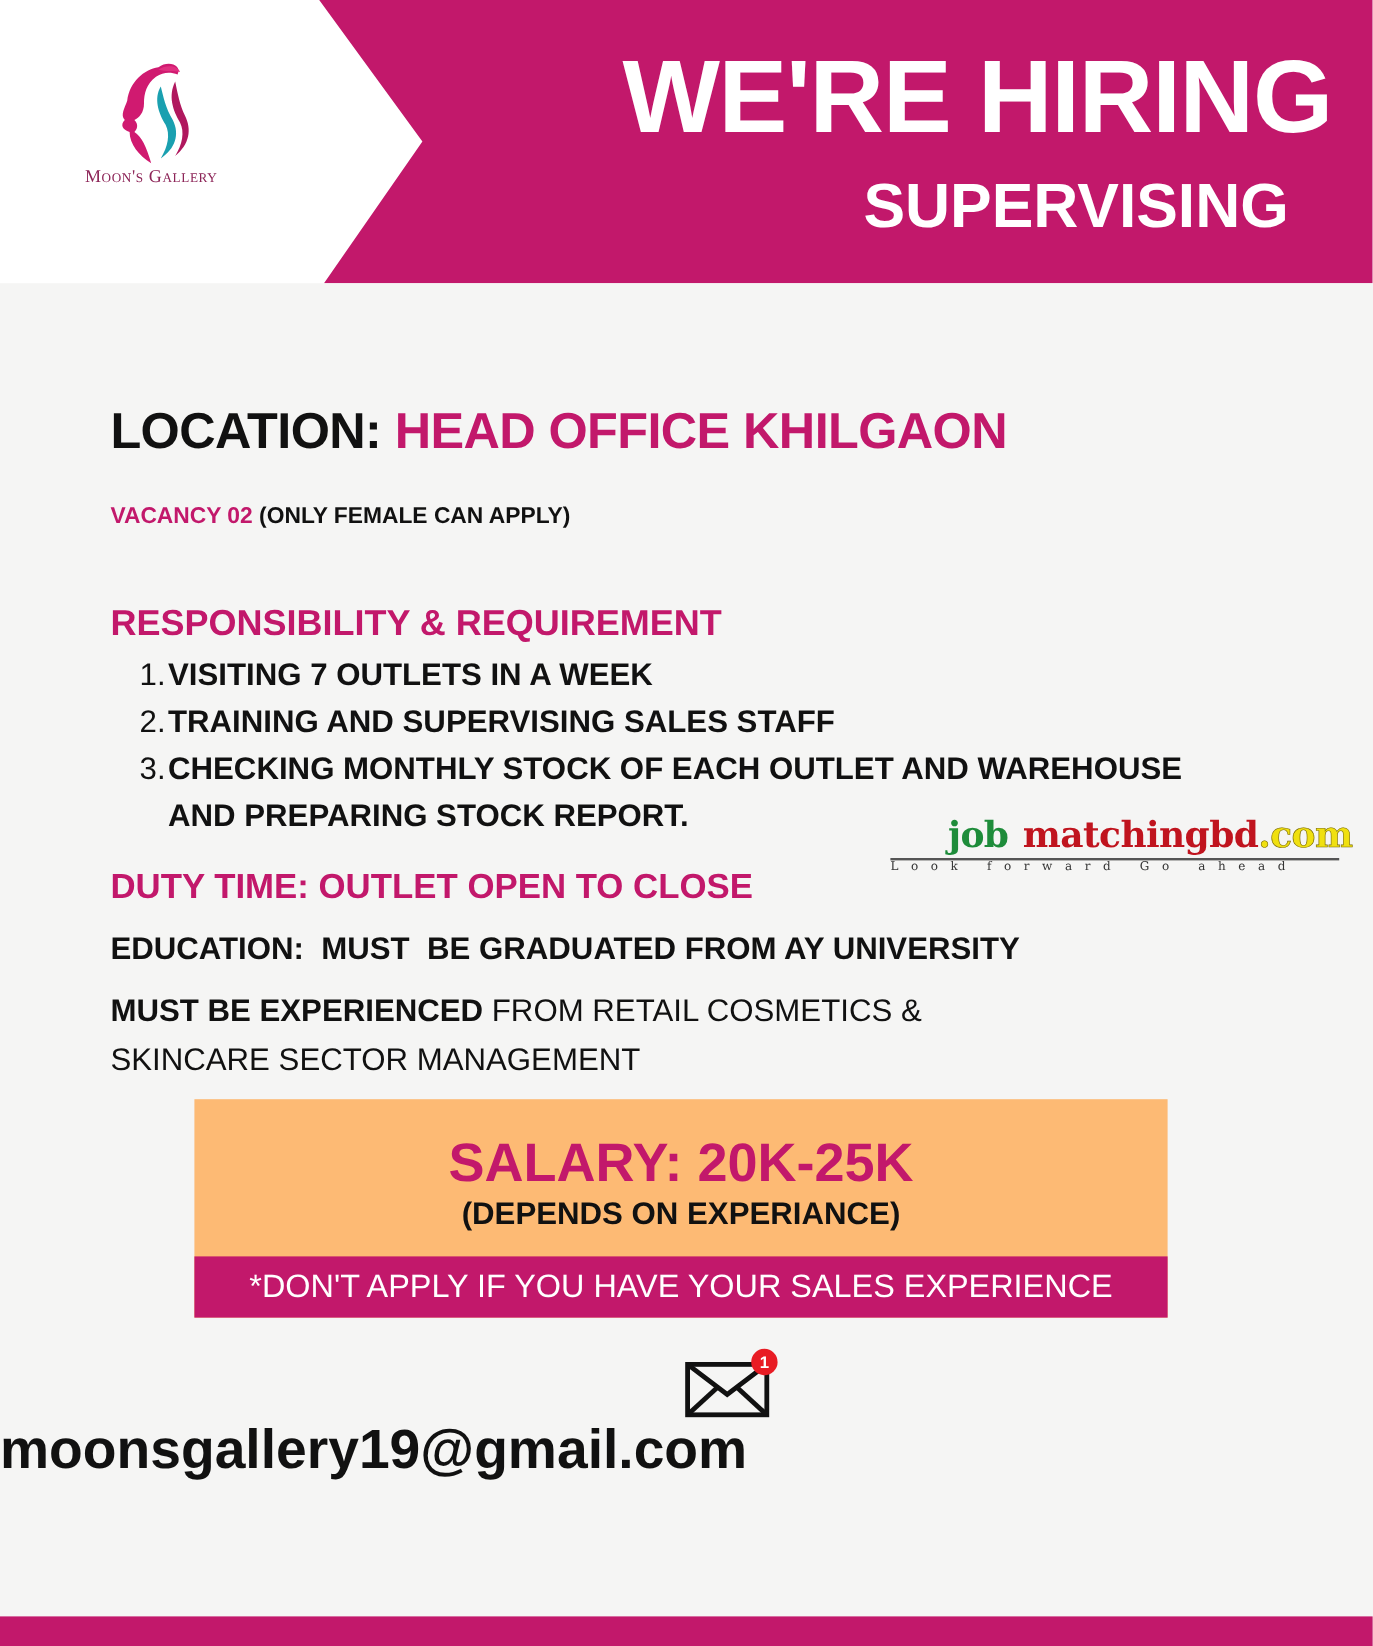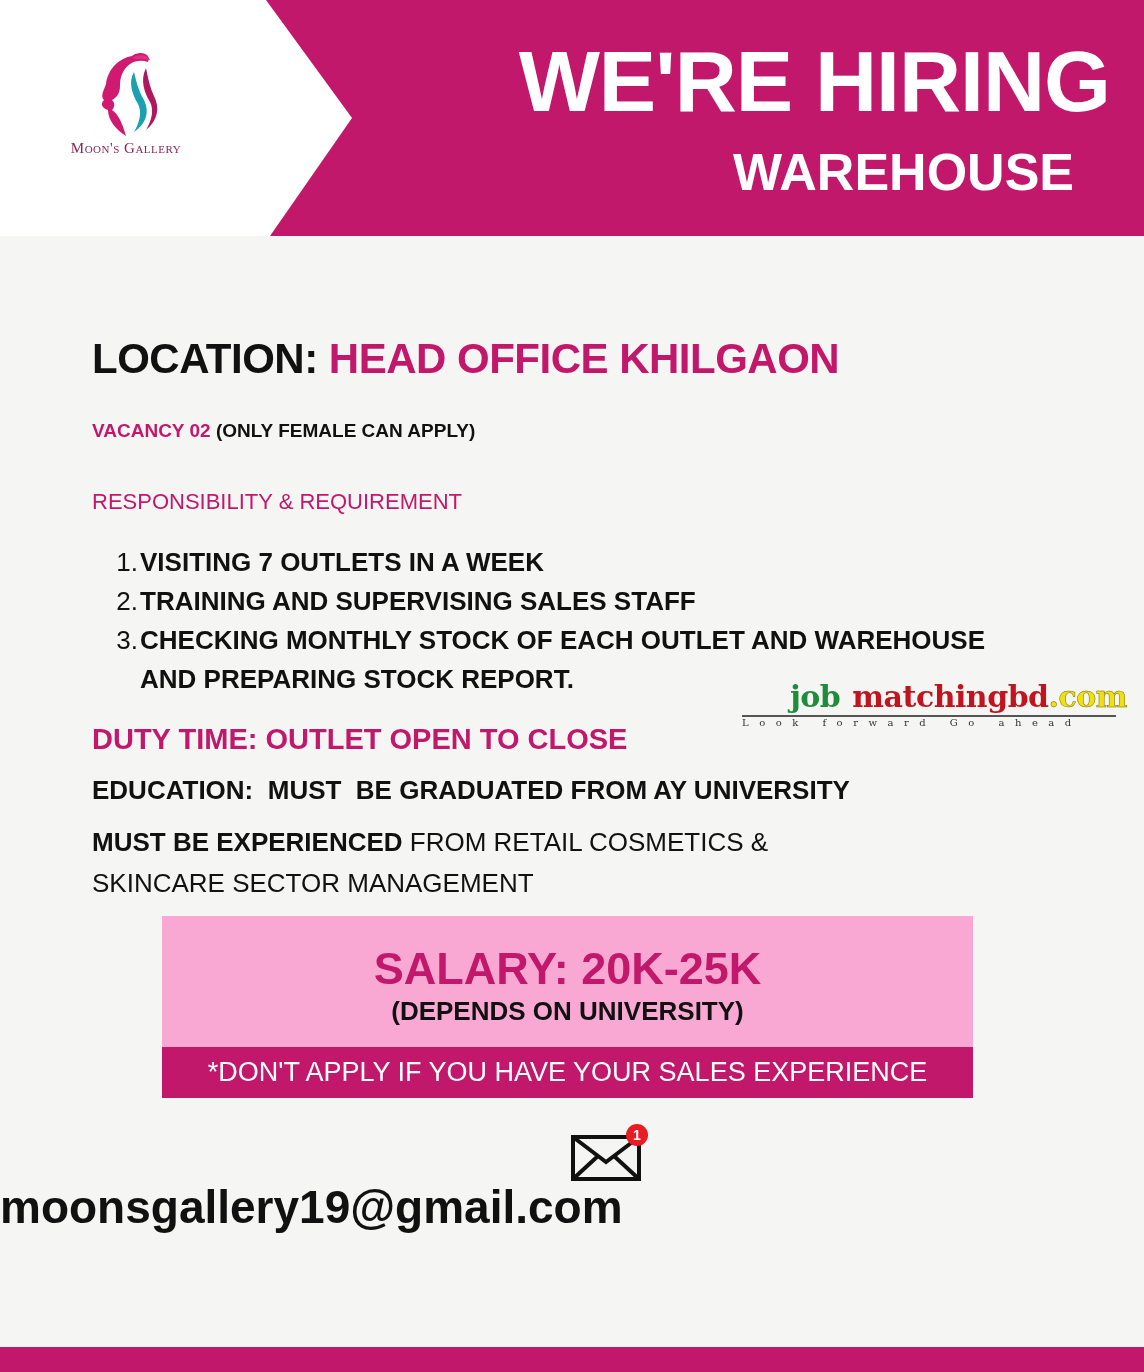--- a/index.html
+++ b/index.html
@@ -33,21 +33,21 @@
   }
   .pink { color: #c2186b; }
   .location {
     position: absolute; left: 92px; top: 335px; font-size: 42px; font-weight: bold;
     white-space: nowrap; letter-spacing: -0.5px;
   }
   .vacancy {
     position: absolute; left: 92px; top: 420px; font-size: 19px; font-weight: bold; white-space: nowrap;
   }
   .resp-heading {
-    position: absolute; left: 92px; top: 489px; font-size: 22px; font-weight: normal; white-space: nowrap;
+    position: absolute; left: 92px; top: 503px; font-size: 30px; font-weight: bold; white-space: nowrap;
   }
   .resp-list {
     position: absolute; left: 110px; top: 543px; font-size: 26px; font-weight: bold;
     list-style: none; line-height: 39px;
   }
   .resp-list li { display: flex; }
   .resp-list .num { width: 30px; font-weight: normal; text-align: right; padding-right: 2px; }
   .watermark {
     position: absolute; left: 742px; top: 680px; width: 374px; height: 50px;
   }
@@ -69,21 +69,21 @@
   .education {
     position: absolute; left: 92px; top: 775px; font-size: 26px; font-weight: bold; white-space: pre;
   }
   .experience {
     position: absolute; left: 92px; top: 822px; font-size: 26px; line-height: 41px; width: 760px;
   }
   .experience b { font-weight: bold; }
   .exp-rest { font-weight: normal; }
   .salary-box {
     position: absolute; left: 162px; top: 916px; width: 811px; height: 182px;
-    background: #f9a8d4;
+    background: #fdba74;
   }
   .salary {
     position: absolute; left: 0; top: 30px; width: 811px; text-align: center;
     font-size: 45px; font-weight: bold; color: #c2186b; line-height: 1;
   }
   .salary-note {
     position: absolute; left: 0; top: 82px; width: 811px; text-align: center;
     font-size: 26px; font-weight: bold; line-height: 1;
   }
   .warning {
@@ -119,21 +119,21 @@
   <div class="logo">
     <svg width="70" height="88" viewBox="0 0 70 88">
       <path d="M40 6 C48 0 60 4 56 12 C50 10 44 10 38 14 C30 20 28 28 28 36 C28 44 24 48 20 50 C24 54 22 58 20 60 C26 64 30 72 34 86 C24 80 16 70 16 60 C10 58 8 54 12 50 C8 46 12 40 14 34 C16 18 28 8 40 6 Z" fill="#d01a70"></path>
       <path d="M42 22 C36 32 40 44 46 54 C50 62 48 72 42 82 C54 74 58 62 52 50 C46 40 44 30 42 22 Z" fill="#1aa0b0"></path>
       <path d="M54 18 C48 30 52 42 58 52 C62 60 60 70 54 80 C66 70 68 58 62 46 C58 38 56 28 54 18 Z" fill="#b0185e"></path>
       <path d="M40 8 C46 4 56 4 58 10 C52 9 46 10 40 8 Z" fill="#e03080"></path>
     </svg>
     <div class="logo-text">Moon's Gallery</div>
   </div>
   <div class="title-main">WE'RE HIRING</div>
-  <div class="title-sub">WAREHOUSE</div>
+  <div class="title-sub">SUPERVISING</div>
 </div>
 
 <div class="location">
   <span>LOCATION:</span>
   <span class="pink">HEAD OFFICE KHILGAON</span>
 </div>
 
 <div class="vacancy">
   <span class="pink">VACANCY 02</span>
   <span>(ONLY FEMALE CAN APPLY)</span>
@@ -171,21 +171,21 @@
 <div class="duty pink">DUTY TIME: OUTLET OPEN TO CLOSE</div>
 
 <div class="education">EDUCATION:  MUST  BE GRADUATED FROM AY UNIVERSITY</div>
 
 <div class="experience">
   <b>MUST BE EXPERIENCED</b><span class="exp-rest"> FROM RETAIL COSMETICS &amp; SKINCARE  SECTOR MANAGEMENT</span>
 </div>
 
 <div class="salary-box">
   <div class="salary">SALARY: 20K-25K</div>
-  <div class="salary-note">(DEPENDS ON UNIVERSITY)</div>
+  <div class="salary-note">(DEPENDS ON EXPERIANCE)</div>
   <div class="warning">*DON'T APPLY IF YOU HAVE YOUR SALES EXPERIENCE</div>
 </div>
 
 <div class="send">
   <span class="send-inner">
     <span class="mail-icon">
       <svg width="74" height="48" viewBox="0 0 74 48">
         <rect x="3" y="3" width="66" height="42" fill="none" stroke="#111" stroke-width="4"></rect>
         <polyline points="3,3 36,28 69,3" fill="none" stroke="#111" stroke-width="4"></polyline>
         <line x1="3" y1="45" x2="28" y2="22" stroke="#111" stroke-width="4"></line>

